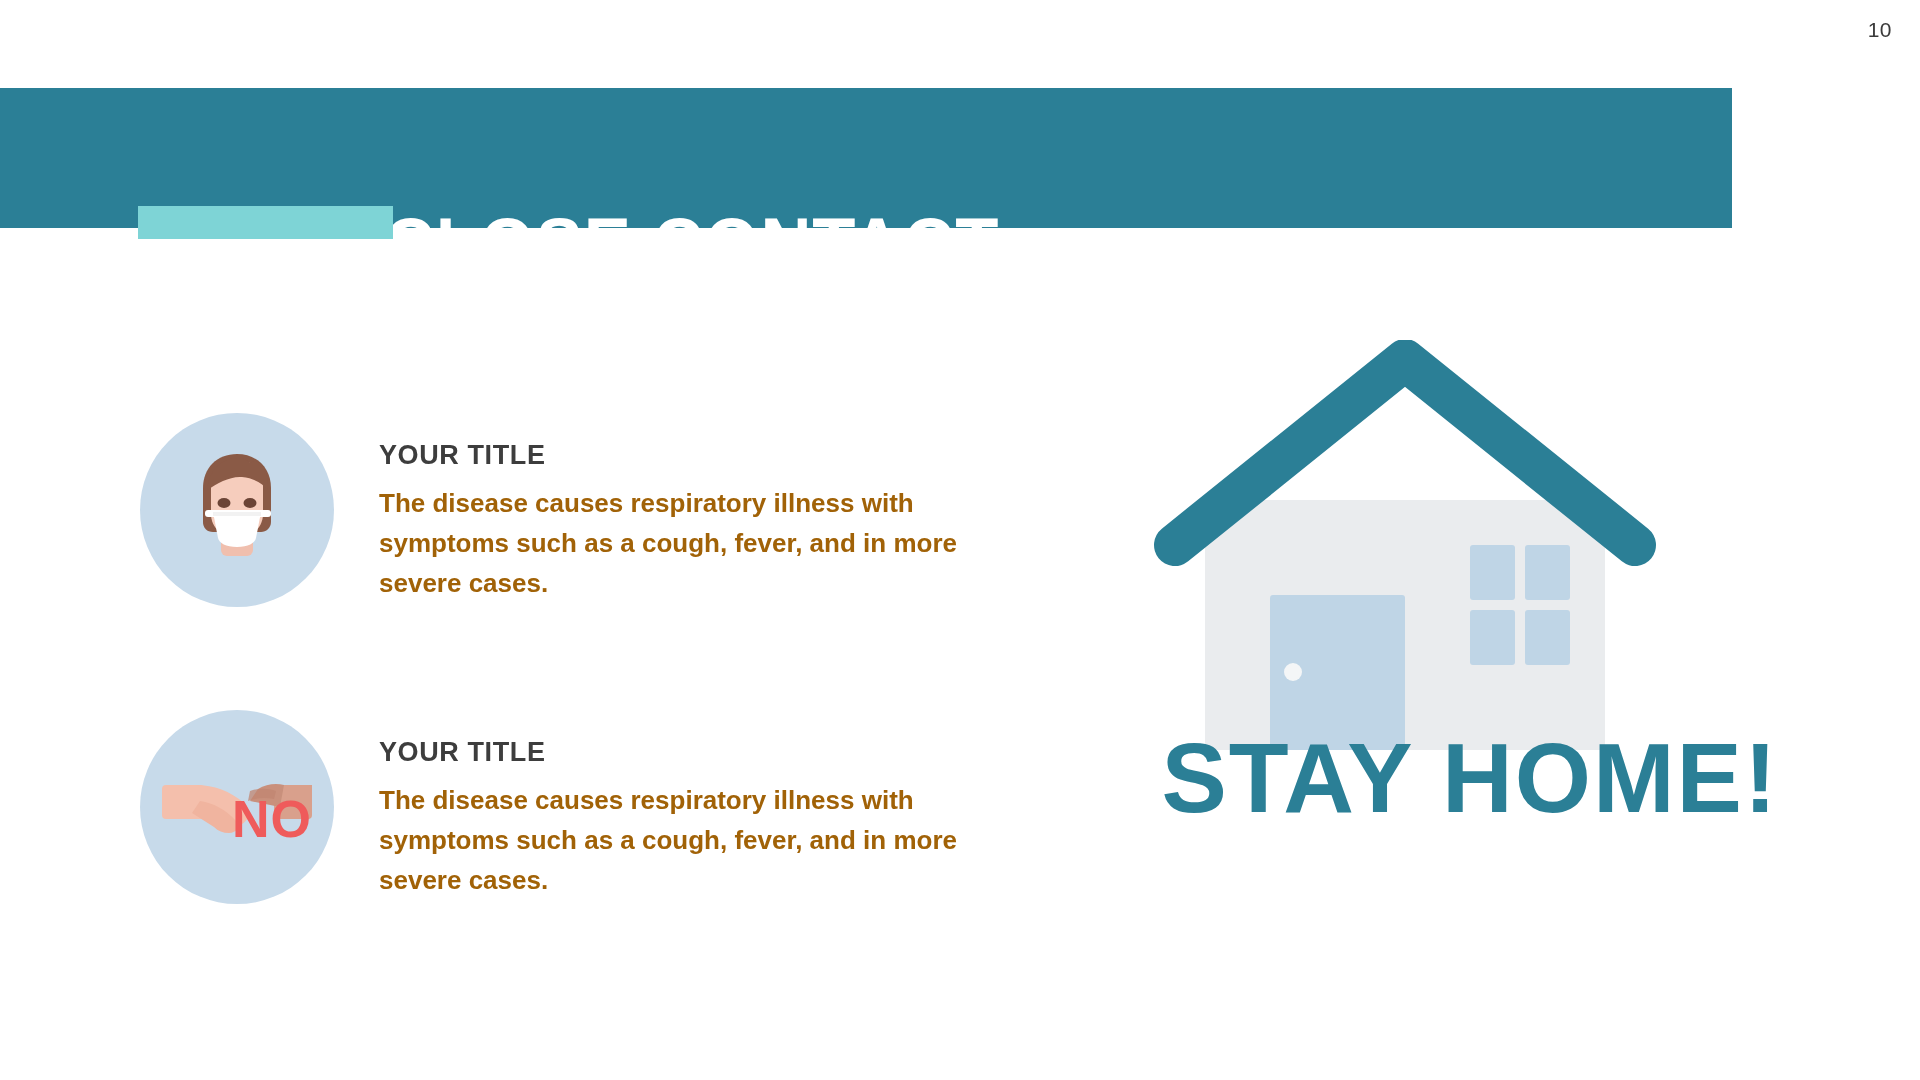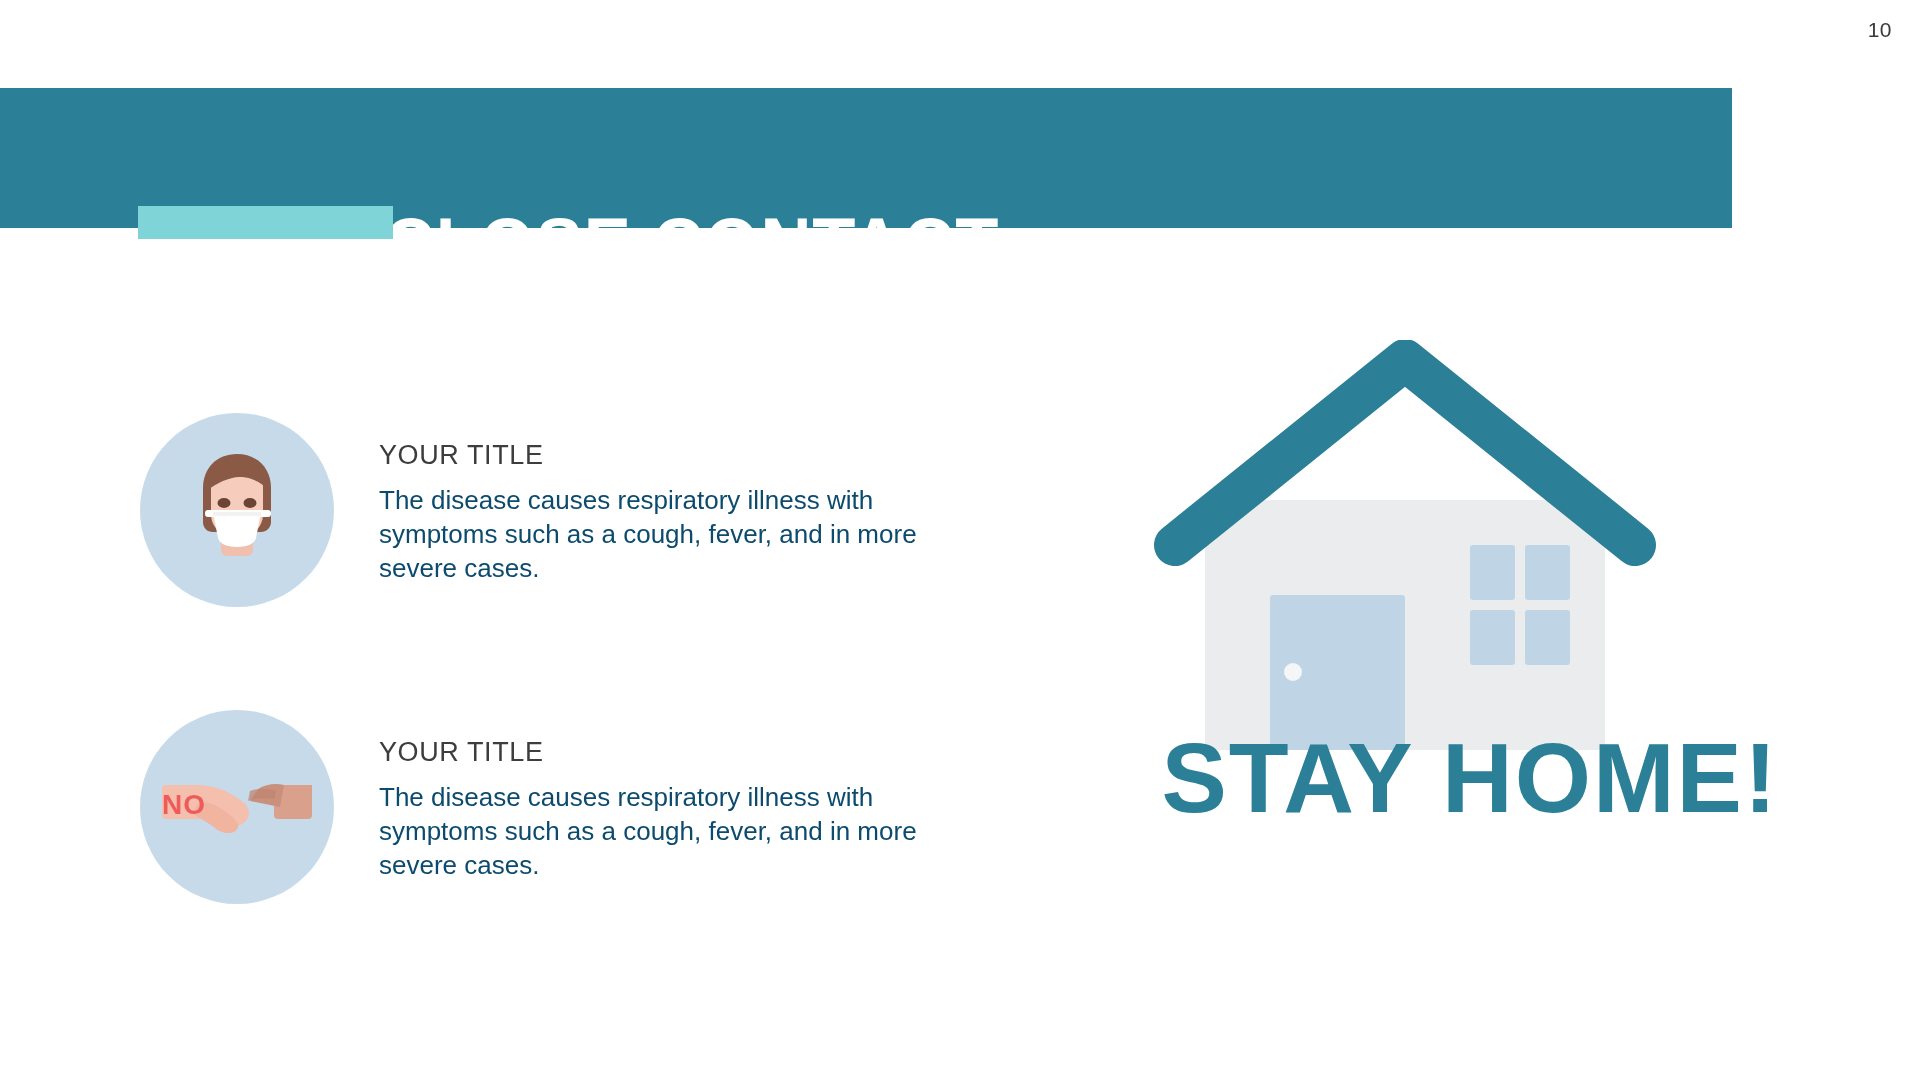--- a/index.html
+++ b/index.html
@@ -43,36 +43,36 @@
 
   .badge {
     position:relative; flex:0 0 auto;
     width:194px; height:194px; border-radius:50%;
     background:#c7daea; overflow:hidden;
     margin-top:8px;
   }
 
   .feature-text { margin-left:45px; padding-top:35px; }
   .feature-title {
-    font-size:27px; font-weight:400; color:#3d3d3d;
+    font-size:27px; font-weight:700; color:#3d3d3d;
     letter-spacing:.6px; margin-bottom:12px;
   }
   .feature-desc {
-    font-size:26px; line-height:34px; color:#0c4a6e;
-    max-width:595px; font-weight:400;
+    font-size:26px; line-height:40px; color:#a16207;
+    max-width:595px; font-weight:700;
   }
 
   
   .mask-icon { position:absolute; left:50%; top:50%; transform:translate(-50%,-50%); }
 
   
   .no-icon { position:absolute; left:50%; top:50%; transform:translate(-50%,-50%); }
   .no-label {
     position:absolute; left:0; right:0; top:30px;
-    text-align:left; font-size:28px; font-weight:700;
+    text-align:right; font-size:52px; font-weight:700;
     color:#ef5b5b; letter-spacing:1px;
   }
 
   
   .house-area { position:absolute; left:1130px; top:340px; width:680px; height:560px; }
   .house-svg { display:block; }
   .stay-home {
     position:absolute; left:0; top:382px; width:680px;
     text-align:center;
     font-size:98px; font-weight:700; color:#2b7f96;

